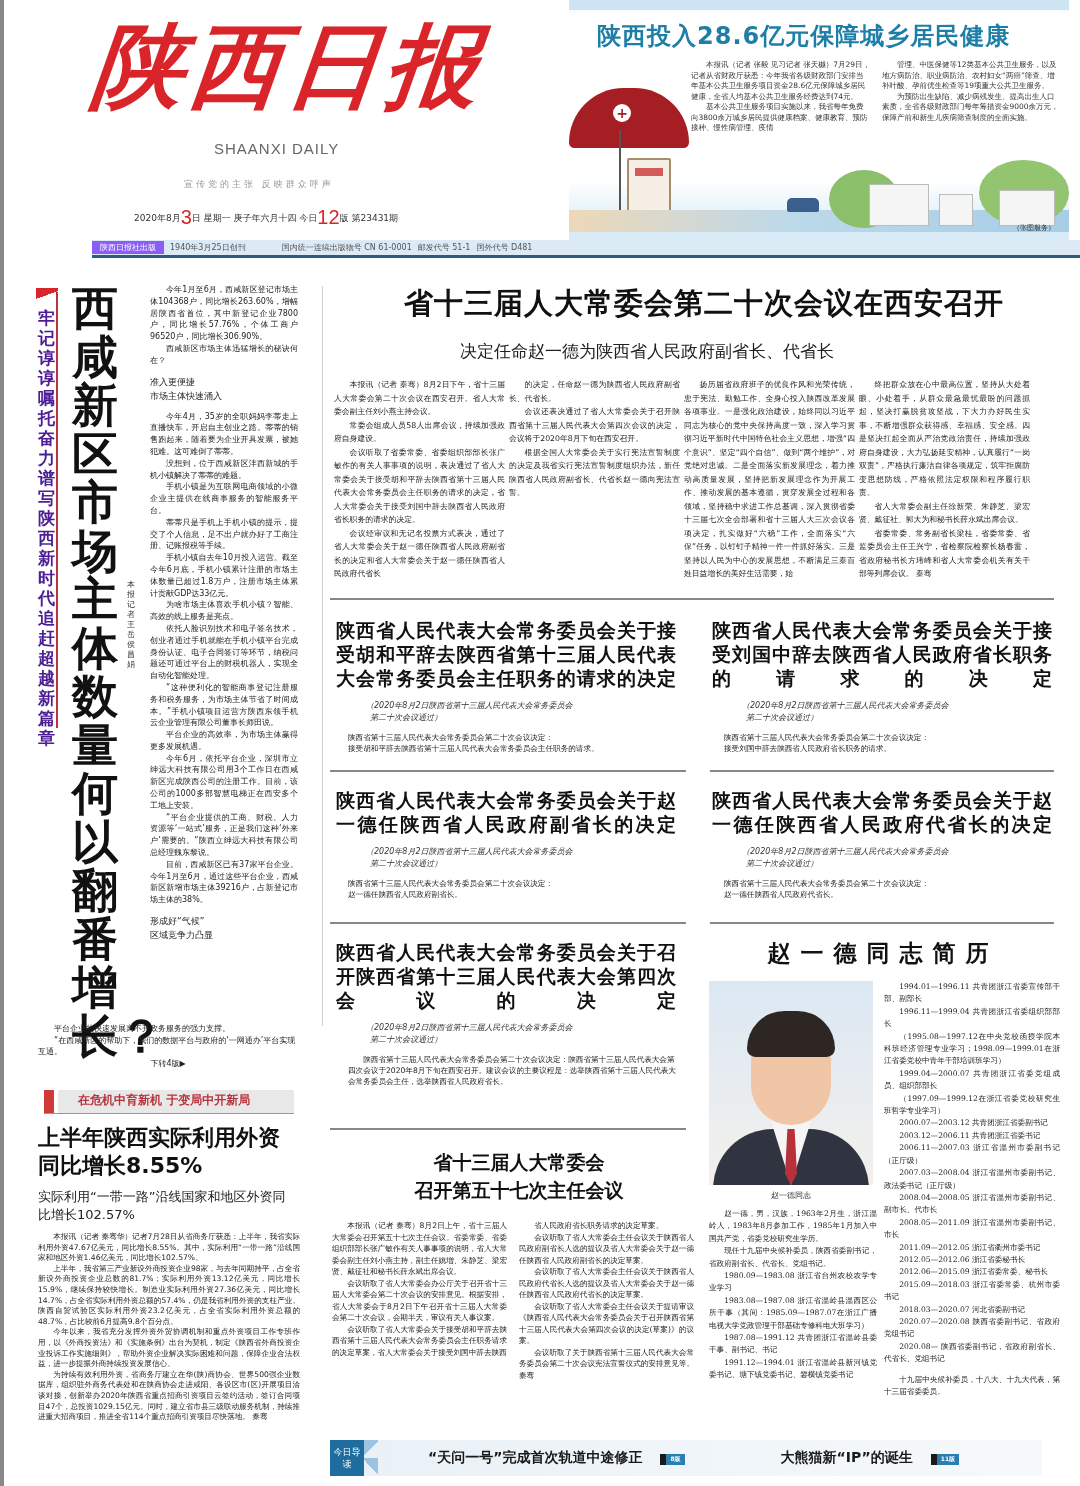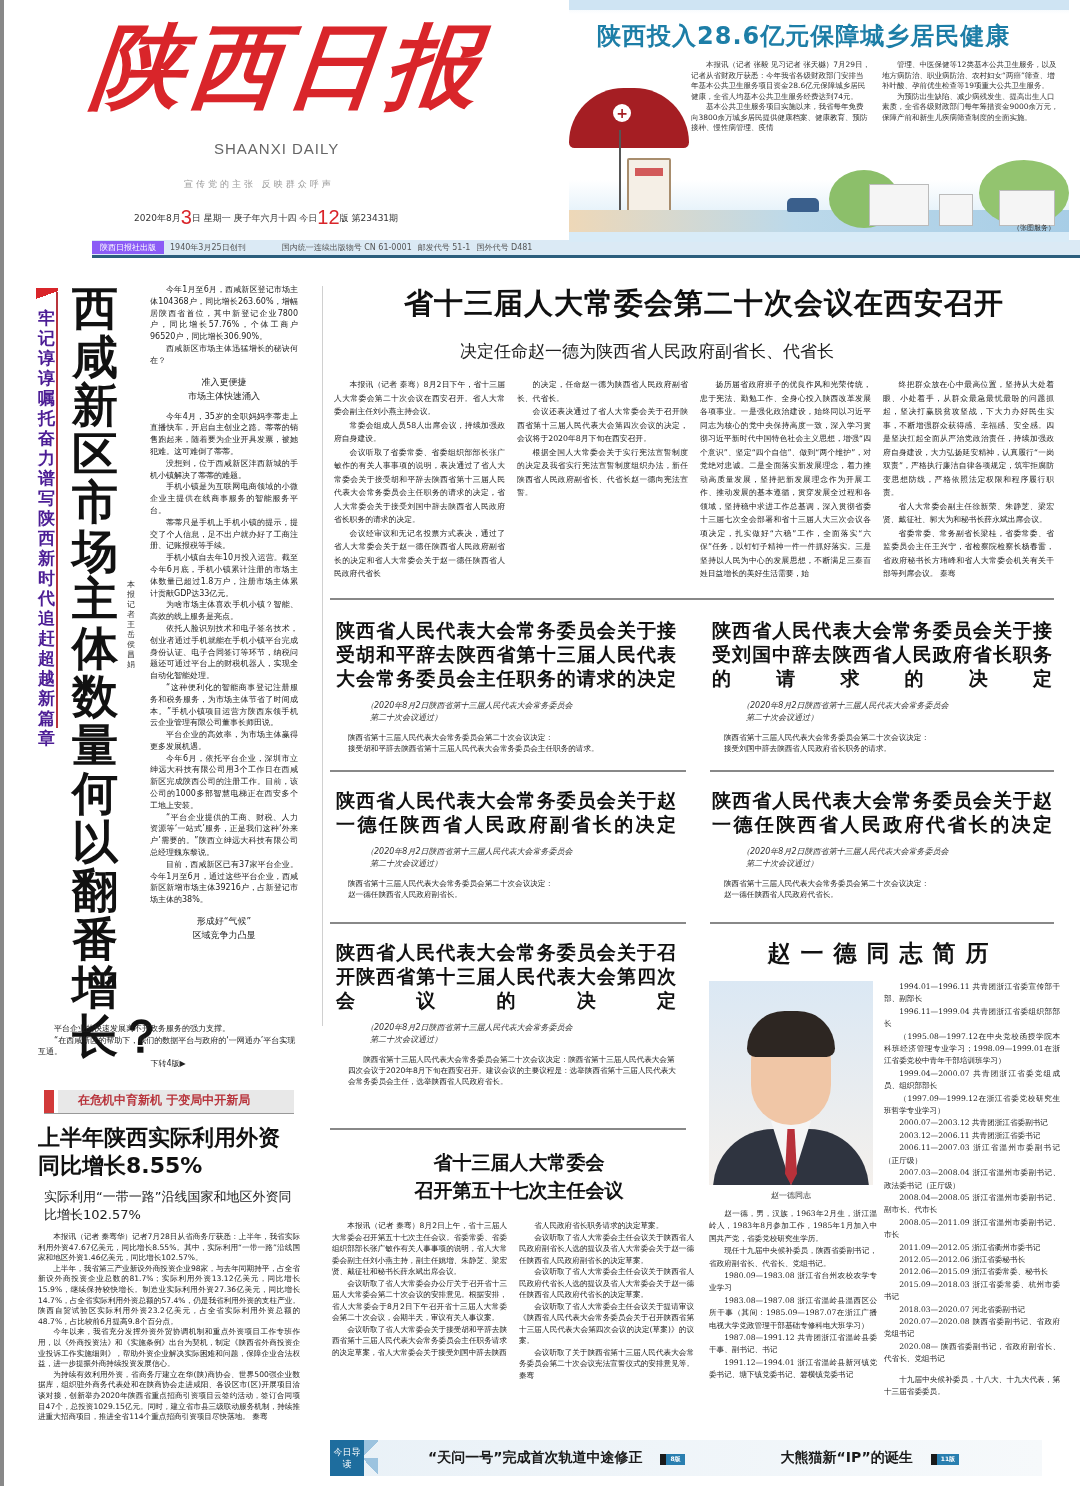--- a/index.html
+++ b/index.html
@@ -38,38 +38,38 @@
   .ground { position: absolute; left: 0; top: 210px; width: 100%; height: 22px; background: linear-gradient(90deg, #eed8b8, #bcd9ea 45%, #a7cde6); }
 
   
   .side-slogan { position: absolute; left: 30px; top: 292px; width: 24px; height: 436px; border-right: 2px solid #b8343c; }
   .side-slogan::before { content: ""; position: absolute; left: 2px; top: -4px; width: 22px; height: 14px; background: linear-gradient(160deg, #d9252a 50%, transparent 50%); }
   .side-slogan-text { position: absolute; left: 4px; top: 16px; width: 18px; font-size: 17px; line-height: 20px; color: #4c1d95; font-weight: bold; word-break: break-all; }
   .big-vert { position: absolute; left: 68px; top: 284px; width: 52px; font-size: 46px; line-height: 48.5px; font-weight: bold; color: #111; word-break: break-all; }
   .byline-vert { position: absolute; left: 123px; top: 580px; width: 12px; font-size: 8px; line-height: 10px; color: #333; word-break: break-all; }
   .left-article { position: absolute; left: 146px; top: 284px; width: 148px; font-size: 8px; line-height: 11.8px; color: #222; }
   .left-article p { text-indent: 2em; text-align: justify; }
-  .left-article .subhead { text-align: center; text-indent: 0; font-size: 9px; line-height: 14px; margin: 8px 0; color: #222; }
+  .left-article .subhead { text-align: left; text-indent: 0; font-size: 9px; line-height: 14px; margin: 8px 0; color: #222; }
   .left-cont { position: absolute; left: 34px; top: 1023px; width: 260px; font-size: 8px; line-height: 11.5px; color: #222; }
   .left-cont p { text-indent: 2em; }
   .left-cont .jump { text-align: center; padding-right: 16px; }
 
   .band { position: absolute; left: 40px; top: 1090px; width: 250px; height: 24px; background: linear-gradient(90deg, #d23a3a 0 10px, transparent 10px 14px, #e8e8e8 14px); border-bottom: 1px solid #999; }
   .band-text { position: absolute; left: 34px; top: 1092px; font-size: 12px; font-weight: bold; color: #b8343c; white-space: nowrap; padding-left: 40px; }
   .h-foreign { position: absolute; left: 34px; top: 1124px; width: 260px; font-size: 22px; line-height: 28px; font-weight: bold; color: #111; }
-  .h-foreign-sub { position: absolute; left: 34px; top: 1188px; width: 260px; font-size: 13px; line-height: 18px; color: #222; margin-left: 6px; }
+  .h-foreign-sub { position: absolute; left: 34px; top: 1188px; width: 260px; font-size: 13px; line-height: 18px; color: #222; }
   .foreign-body { position: absolute; left: 34px; top: 1232px; width: 262px; font-size: 7.6px; line-height: 10.6px; color: #222; }
   .foreign-body p { text-indent: 2em; text-align: justify; }
 
   .vrule { position: absolute; left: 318px; top: 286px; width: 1px; height: 740px; background: #d0d0d0; }
 
   
   .main-head { position: absolute; left: 330px; top: 284px; width: 740px; text-align: center; font-size: 29px; font-weight: bold; letter-spacing: 1px; color: #111; white-space: nowrap; }
   .main-sub { position: absolute; left: 456px; top: 340px; font-size: 17px; color: #222; white-space: nowrap; }
-  .main-body { position: absolute; left: 330px; top: 378px; width: 720px; display: flex; gap: 12px; font-size: 7.8px; line-height: 13.5px; color: #222; }
+  .main-body { position: absolute; left: 330px; top: 378px; width: 720px; display: flex; gap: 4px; font-size: 7.8px; line-height: 13.5px; color: #222; }
   .main-body .col { width: 171px; }
   .main-body p { text-indent: 2em; text-align: justify; }
 
   .hrule { position: absolute; height: 2px; background: #888; }
 
   
   .decision { position: absolute; width: 340px; }
   .decision .dtitle { font-size: 19px; line-height: 24px; font-weight: bold; color: #111; text-align: justify; text-align-last: justify; }
   .decision .dnote { font-size: 8px; line-height: 12px; color: #333; margin-top: 10px; padding-left: 30px; font-style: italic; }
   .decision .dnote2 { padding-left: 4px; }

